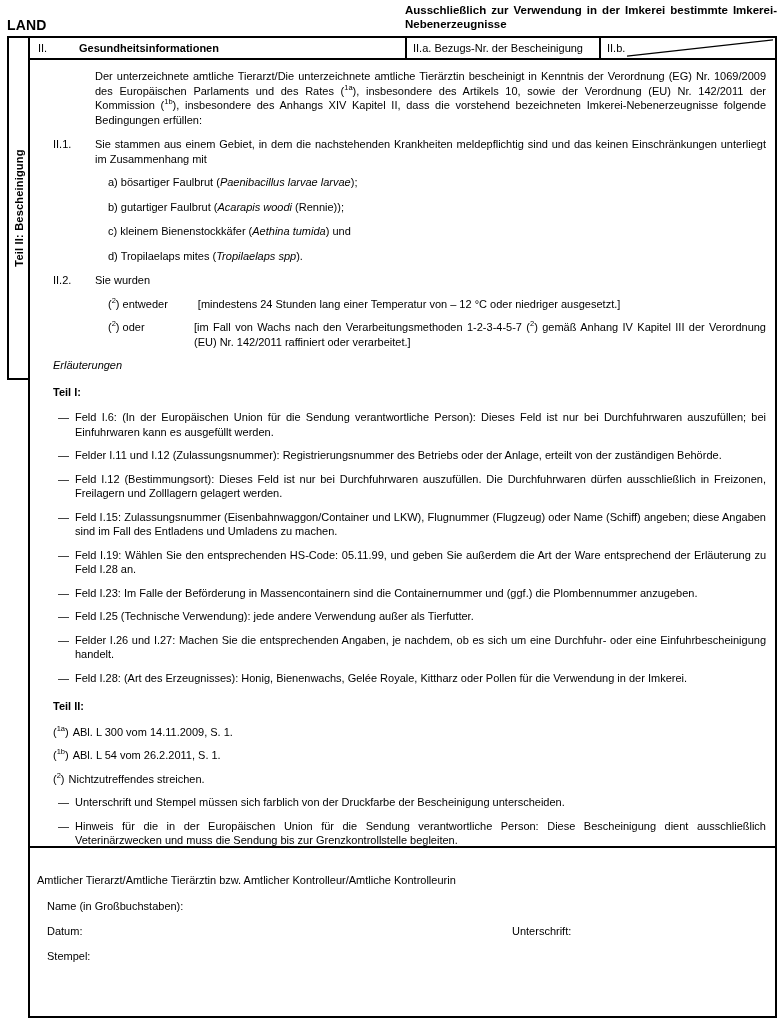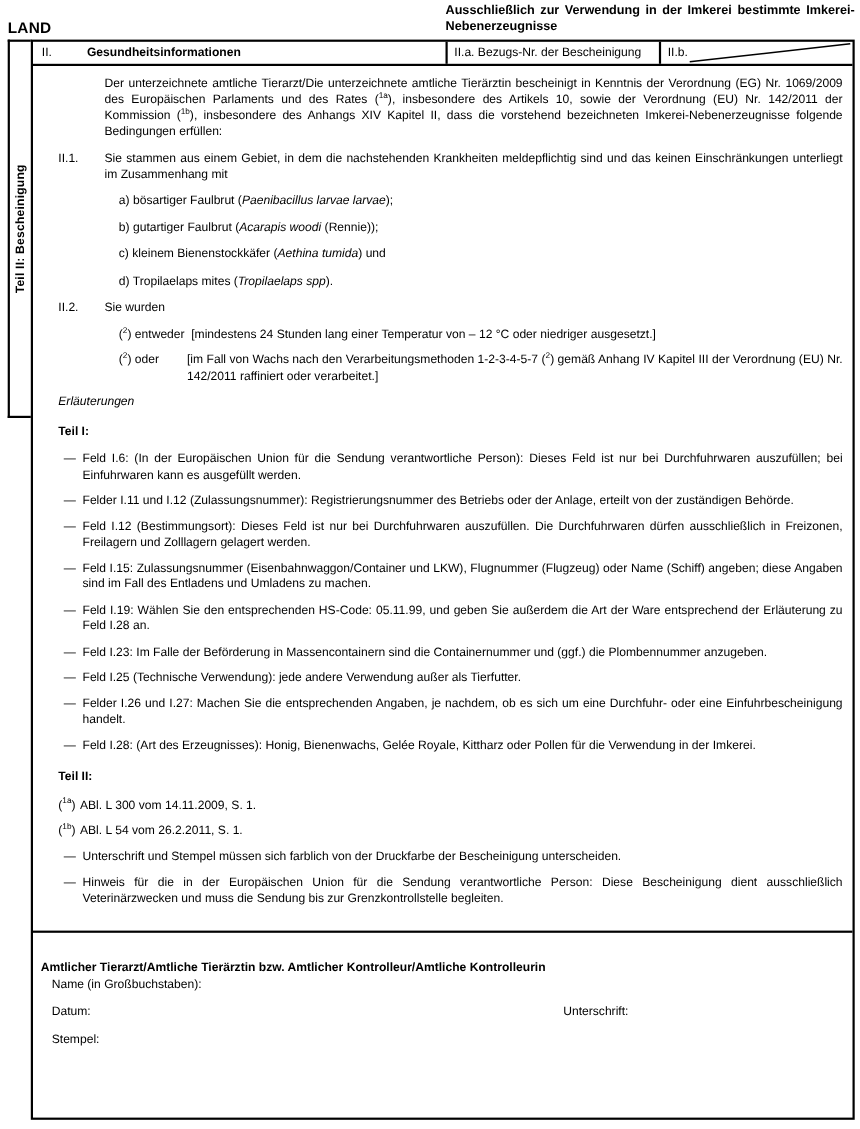--- a/index.html
+++ b/index.html
@@ -41,35 +41,35 @@
 
   sup { font-size:7.5px; line-height:0; vertical-align:super; }
 
   .numrow { display:flex; margin-bottom:9px; }
   .numcol { width:42px; flex-shrink:0; }
   .numbody { flex:1; text-align:justify; }
   .intro { margin-left:42px; text-align:justify; margin-bottom:10px; }
 
   .sublist { margin-left:55px; }
   .disease { margin-bottom:10px; }
-  .optrow { display:flex; margin-left:55px; margin-bottom:9px; }
+  .optrow { display:flex; margin-left:55px; margin-bottom:9px;gap:24px; }
   .optlabel { min-width:62px; padding-right:6px; white-space:nowrap; flex-shrink:0; }
   .optbody { flex:1; text-align:justify; }
 
   .note-h { font-style:italic; margin:5px 0 12px 0; }
   .teil-h { font-weight:bold; margin:0 0 11px 0; }
   .dash-item { position:relative; padding-left:17px; margin:0 0 9px 5px; text-align:justify; }
   .dash-item .dash { position:absolute; left:0; top:0; }
 
   .fn { margin-bottom:9px; }
   .fn .marker { margin-right:4px; }
 
   
   .sig { height:170px; flex-shrink:0; border-top:2px solid #000; padding:25px 9px 0 7px; line-height:15px; }
-  .sig-title { margin-bottom:0;font-weight:bold; }
+  .sig-title { margin-bottom:11px; }
   .sig-row { display:flex; margin-bottom:10px; }
   .sig-left { width:475px; padding-left:10px; flex-shrink:0; }
   .sig-right { flex:1; }
 </style>
 </head>
 <body>
 
 <div class="page">
 
   <div class="land">LAND</div>
@@ -141,20 +141,21 @@
       <div class="dash-item"><span class="dash">—</span><span>Feld I.19: Wählen Sie den entsprechenden HS-Code: 05.11.99, und geben Sie außerdem die Art der Ware entsprechend der Erläuterung zu Feld I.28 an.</span></div>
       <div class="dash-item"><span class="dash">—</span><span>Feld I.23: Im Falle der Beförderung in Massencontainern sind die Containernummer und (ggf.) die Plombennummer anzugeben.</span></div>
       <div class="dash-item"><span class="dash">—</span><span>Feld I.25 (Technische Verwendung): jede andere Verwendung außer als Tierfutter.</span></div>
       <div class="dash-item"><span class="dash">—</span><span>Felder I.26 und I.27: Machen Sie die entsprechenden Angaben, je nachdem, ob es sich um eine Durchfuhr- oder eine Einfuhrbescheinigung handelt.</span></div>
       <div class="dash-item"><span class="dash">—</span><span>Feld I.28: (Art des Erzeugnisses): Honig, Bienenwachs, Gelée Royale, Kittharz oder Pollen für die Verwendung in der Imkerei.</span></div>
 
       <div class="teil-h" style="margin-top:14px;">Teil II:</div>
 
       <div class="fn"><span class="marker"><span>(</span><sup>1a</sup><span>)</span></span><span>ABl. L 300 vom 14.11.2009, S. 1.</span></div>
       <div class="fn"><span class="marker"><span>(</span><sup>1b</sup><span>)</span></span><span>ABl. L 54 vom 26.2.2011, S. 1.</span></div>
+      <div class="fn"><span class="marker"><span>(</span><sup>2</sup><span>)</span></span><span>Nichtzutreffendes streichen.</span></div>
 
       <div class="dash-item"><span class="dash">—</span><span>Unterschrift und Stempel müssen sich farblich von der Druckfarbe der Bescheinigung unterscheiden.</span></div>
       <div class="dash-item"><span class="dash">—</span><span>Hinweis für die in der Europäischen Union für die Sendung verantwortliche Person: Diese Bescheinigung dient ausschließlich Veterinärzwecken und muss die Sendung bis zur Grenzkontrollstelle begleiten.</span></div>
 
     </div>
 
     <div class="sig">
       <div class="sig-title">Amtlicher Tierarzt/Amtliche Tierärztin bzw. Amtlicher Kontrolleur/Amtliche Kontrolleurin</div>
       <div class="sig-row">
         <span class="sig-left">Name (in Großbuchstaben):</span>

